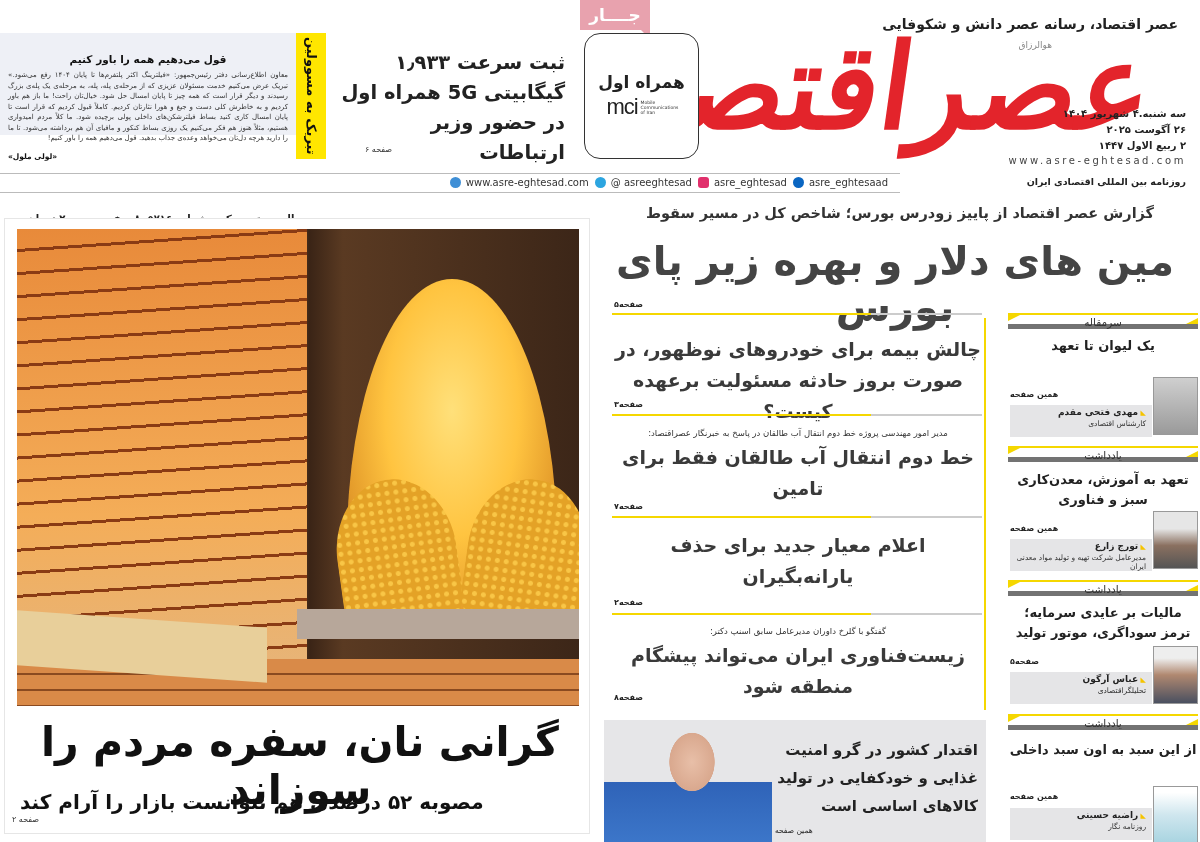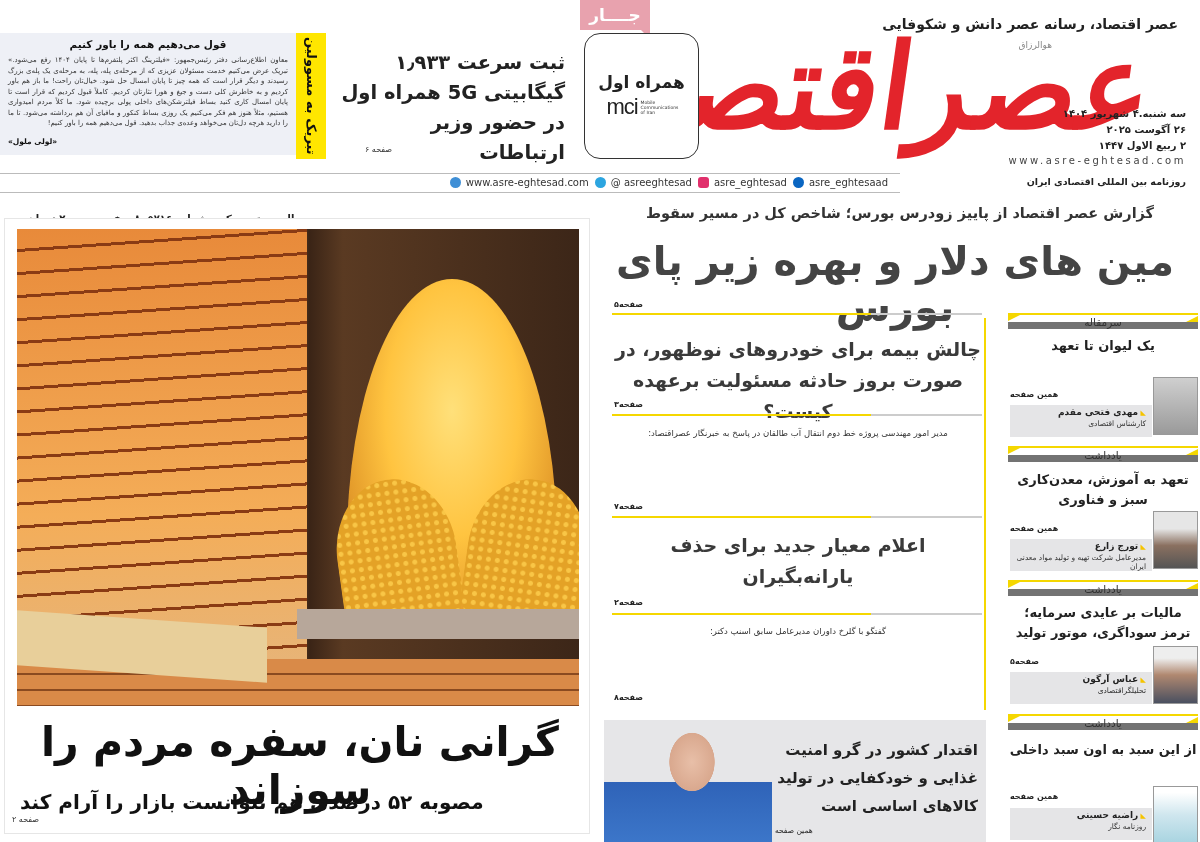--- a/index.html
+++ b/index.html
@@ -20,21 +20,21 @@
 
   
   .social-bar { position: absolute; left: 0; top: 173px; width: 900px; height: 20px;
     border-top: 1px solid #bbb; border-bottom: 1px solid #bbb; }
   .social-bar .social { position: absolute; right: 12px; top: 3px; display: flex; gap: 6px; align-items: center; font-size: 10px; color: #333; }
   .social-bar .icon { display: inline-block; width: 11px; height: 11px; border-radius: 50%; margin-right: 2px; vertical-align: middle; }
   .social-bar .issue { position: absolute; left: 20px; top: 3px; font-size: 10px; font-weight: bold; direction: rtl; color: #222; margin-top: 36px; }
   .social-item { display: flex; align-items: center; gap: 3px; }
 
   
-  .note-box { position: absolute; left: 0; top: 33px; width: 296px; height: 122px; background: #eef0f6; padding: 5px 8px; }
+  .note-box { position: absolute; left: 0; top: 33px; width: 296px; height: 102px; background: #eef0f6; padding: 20px 8px; }
   .note-title { direction: rtl; text-align: center; font-weight: bold; font-size: 10.5px; margin-bottom: 5px; color: #111; }
   .note-body { direction: rtl; text-align: justify; font-size: 7px; line-height: 10.5px; color: #333; }
   .note-sign { direction: rtl; text-align: left; font-size: 7.5px; font-weight: bold; margin-top: 8px; color: #111; }
   .yellow-tab { position: absolute; left: 296px; top: 33px; width: 30px; height: 126px; background: #ffe600;
     display: flex; align-items: center; justify-content: center; }
   .yellow-tab span { writing-mode: vertical-rl; font-size: 13px; font-weight: bold; color: #111; direction: rtl; white-space: nowrap; }
 
   
   .jar-tab { position: absolute; left: 580px; top: 0; width: 70px; height: 30px; background: #e8a2ae;
     color: #fff; font-weight: bold; font-size: 17px; text-align: center; line-height: 30px; direction: rtl; }
@@ -90,21 +90,21 @@
   .interview { position: absolute; left: 604px; top: 720px; width: 382px; height: 122px; background: #e6e6e8; }
   .interview-photo { position: absolute; left: 604px; top: 712px; width: 168px; height: 130px;
     background: radial-gradient(ellipse 28px 36px at 88px 50px, #e8bfa8 0%, #d9a88e 80%, transparent 82%),
                 linear-gradient(180deg, transparent 70px, #2f63b8 70px, #3c76c9 130px); }
   .interview-text { position: absolute; left: 770px; top: 736px; width: 208px; direction: rtl; text-align: right;
     font-size: 15px; font-weight: bold; line-height: 28px; color: #222; }
   .interview-page { position: absolute; left: 775px; top: 826px; font-size: 7.5px; direction: rtl; color: #222; }
 
   
   .rcol-section { position: absolute; left: 1008px; width: 190px; height: 16px; direction: rtl; text-align: center; font-size: 10.5px; color: #333;
-    background: #fff; border-top: 2px solid #f5d700; border-bottom: 7px solid #737373; line-height: 14px; }
+    background: #fff; border-top: 2px solid #f5d700; border-bottom: 5px solid #737373; line-height: 14px; }
   .rcol-section:before { content: ""; position: absolute; left: 0; top: 0; border-top: 6px solid #f5d700; border-right: 12px solid transparent; }
   .rcol-section:after { content: ""; position: absolute; right: 0; bottom: 0; border-bottom: 6px solid #f5d700; border-left: 12px solid transparent; }
   .rcol-title { position: absolute; left: 1008px; width: 190px; direction: rtl; text-align: center; font-size: 13px; font-weight: bold; color: #222; line-height: 20px; }
   .rcol-page { position: absolute; left: 1010px; font-size: 8px; direction: rtl; color: #222; font-weight: bold; }
   .author-card { position: absolute; left: 1010px; width: 142px; height: 32px; background: #e5e5e7; direction: rtl; text-align: right; padding: 2px 6px; }
   .author-card .name { font-size: 9px; font-weight: bold; color: #222; }
   .author-card .name:before { content: "◣ "; color: #f5c400; font-size: 7px; }
   .author-card .role { font-size: 7.5px; color: #333; margin-top: 2px; }
   .author-photo { position: absolute; left: 1153px; width: 45px; height: 58px; border: 1px solid #999; }
 </style>
@@ -188,32 +188,34 @@
 <div class="vrule"></div>
 
 <div class="story" style="top:334px">
   <div class="title">چالش بیمه برای خودروهای نوظهور، در صورت بروز حادثه مسئولیت برعهده کیست؟</div>
 </div>
 <div class="page-ref" style="left:614px;top:400px">صفحه۳</div>
 <div class="story-sep" style="top:414px"></div>
 
 <div class="story" style="top:428px">
   <div class="lead">مدیر امور مهندسی پروژه خط دوم انتقال آب طالقان در پاسخ به خبرنگار عصراقتصاد:</div>
+  <div class="title">خط دوم انتقال آب طالقان فقط برای تامین</div>
 </div>
 <div class="page-ref" style="left:614px;top:502px">صفحه۷</div>
 <div class="story-sep" style="top:516px"></div>
 
 <div class="story" style="top:530px">
   <div class="title">اعلام معیار جدید برای حذف یارانه‌بگیران</div>
 </div>
 <div class="page-ref" style="left:614px;top:598px">صفحه۲</div>
 <div class="story-sep" style="top:613px"></div>
 
 <div class="story" style="top:626px">
   <div class="lead">گفتگو با گلرخ داوران مدیرعامل سابق اسنپ دکتر:</div>
+  <div class="title">زیست‌فناوری ایران می‌تواند پیشگام منطقه شود</div>
 </div>
 <div class="page-ref" style="left:614px;top:693px">صفحه۸</div>
 <div class="story-sep" style="top:720px"></div>
 
 <div class="interview"></div>
 <div class="interview-photo"></div>
 <div class="interview-text">اقتدار کشور در گرو امنیت غذایی و خودکفایی در تولید کالاهای اساسی است</div>
 <div class="interview-page">همین صفحه</div>
 
 <div class="rcol-section" style="top:313px">سرمقاله</div>

